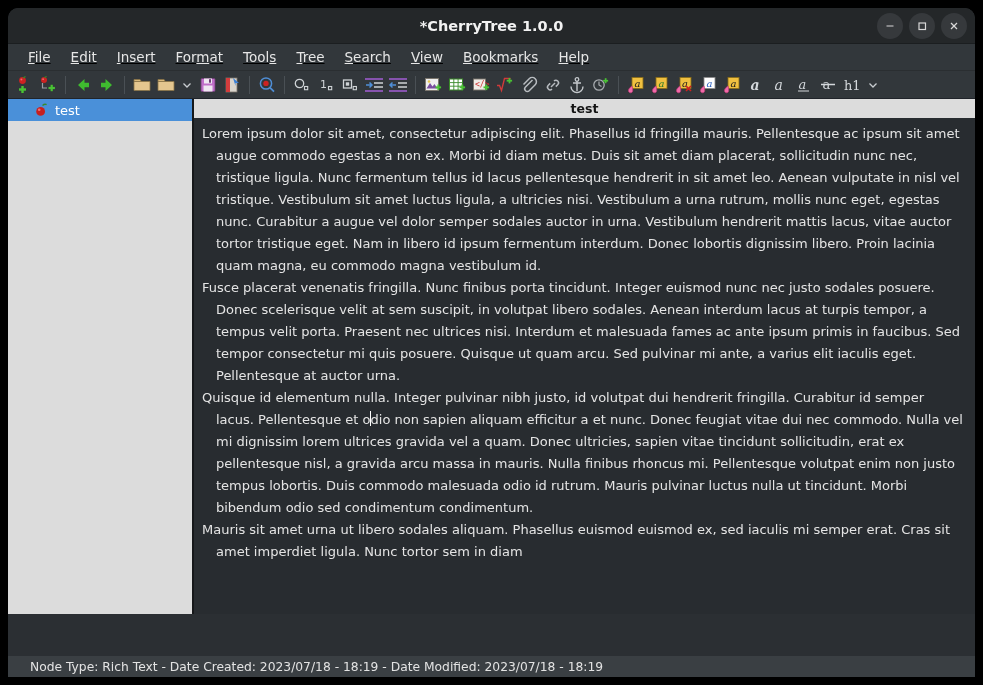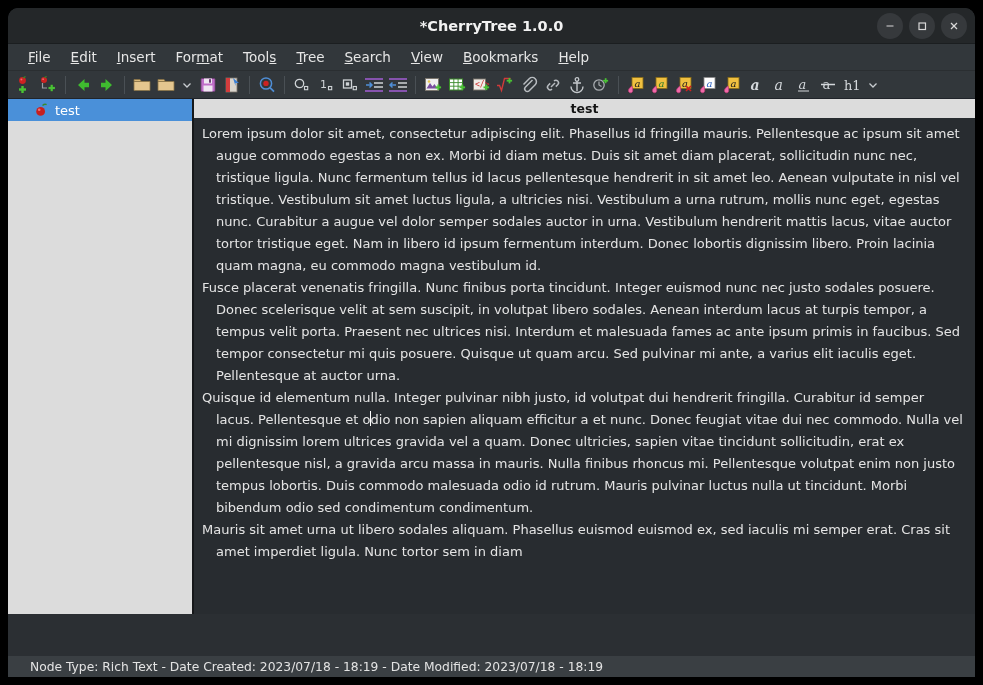--- a/index.html
+++ b/index.html
@@ -62,20 +62,21 @@
   
   #menubar {
     height: 27px;
     flex: 0 0 27px;
     background: #32373b;
     display: flex;
     align-items: center;
     padding-left: 10px;
     gap: 0px;
     border-bottom: 1px solid #2a2e31;
+    text-decoration: underline;
   }
   .menu-item {
     color: #e6e6e6;
     font-size: 13.5px;
     padding: 3px 10px 3px 10px;
     cursor: default;
     white-space: nowrap;
     font-family: "DejaVu Sans", sans-serif;
   }
   .menu-item u { text-decoration: underline; }

